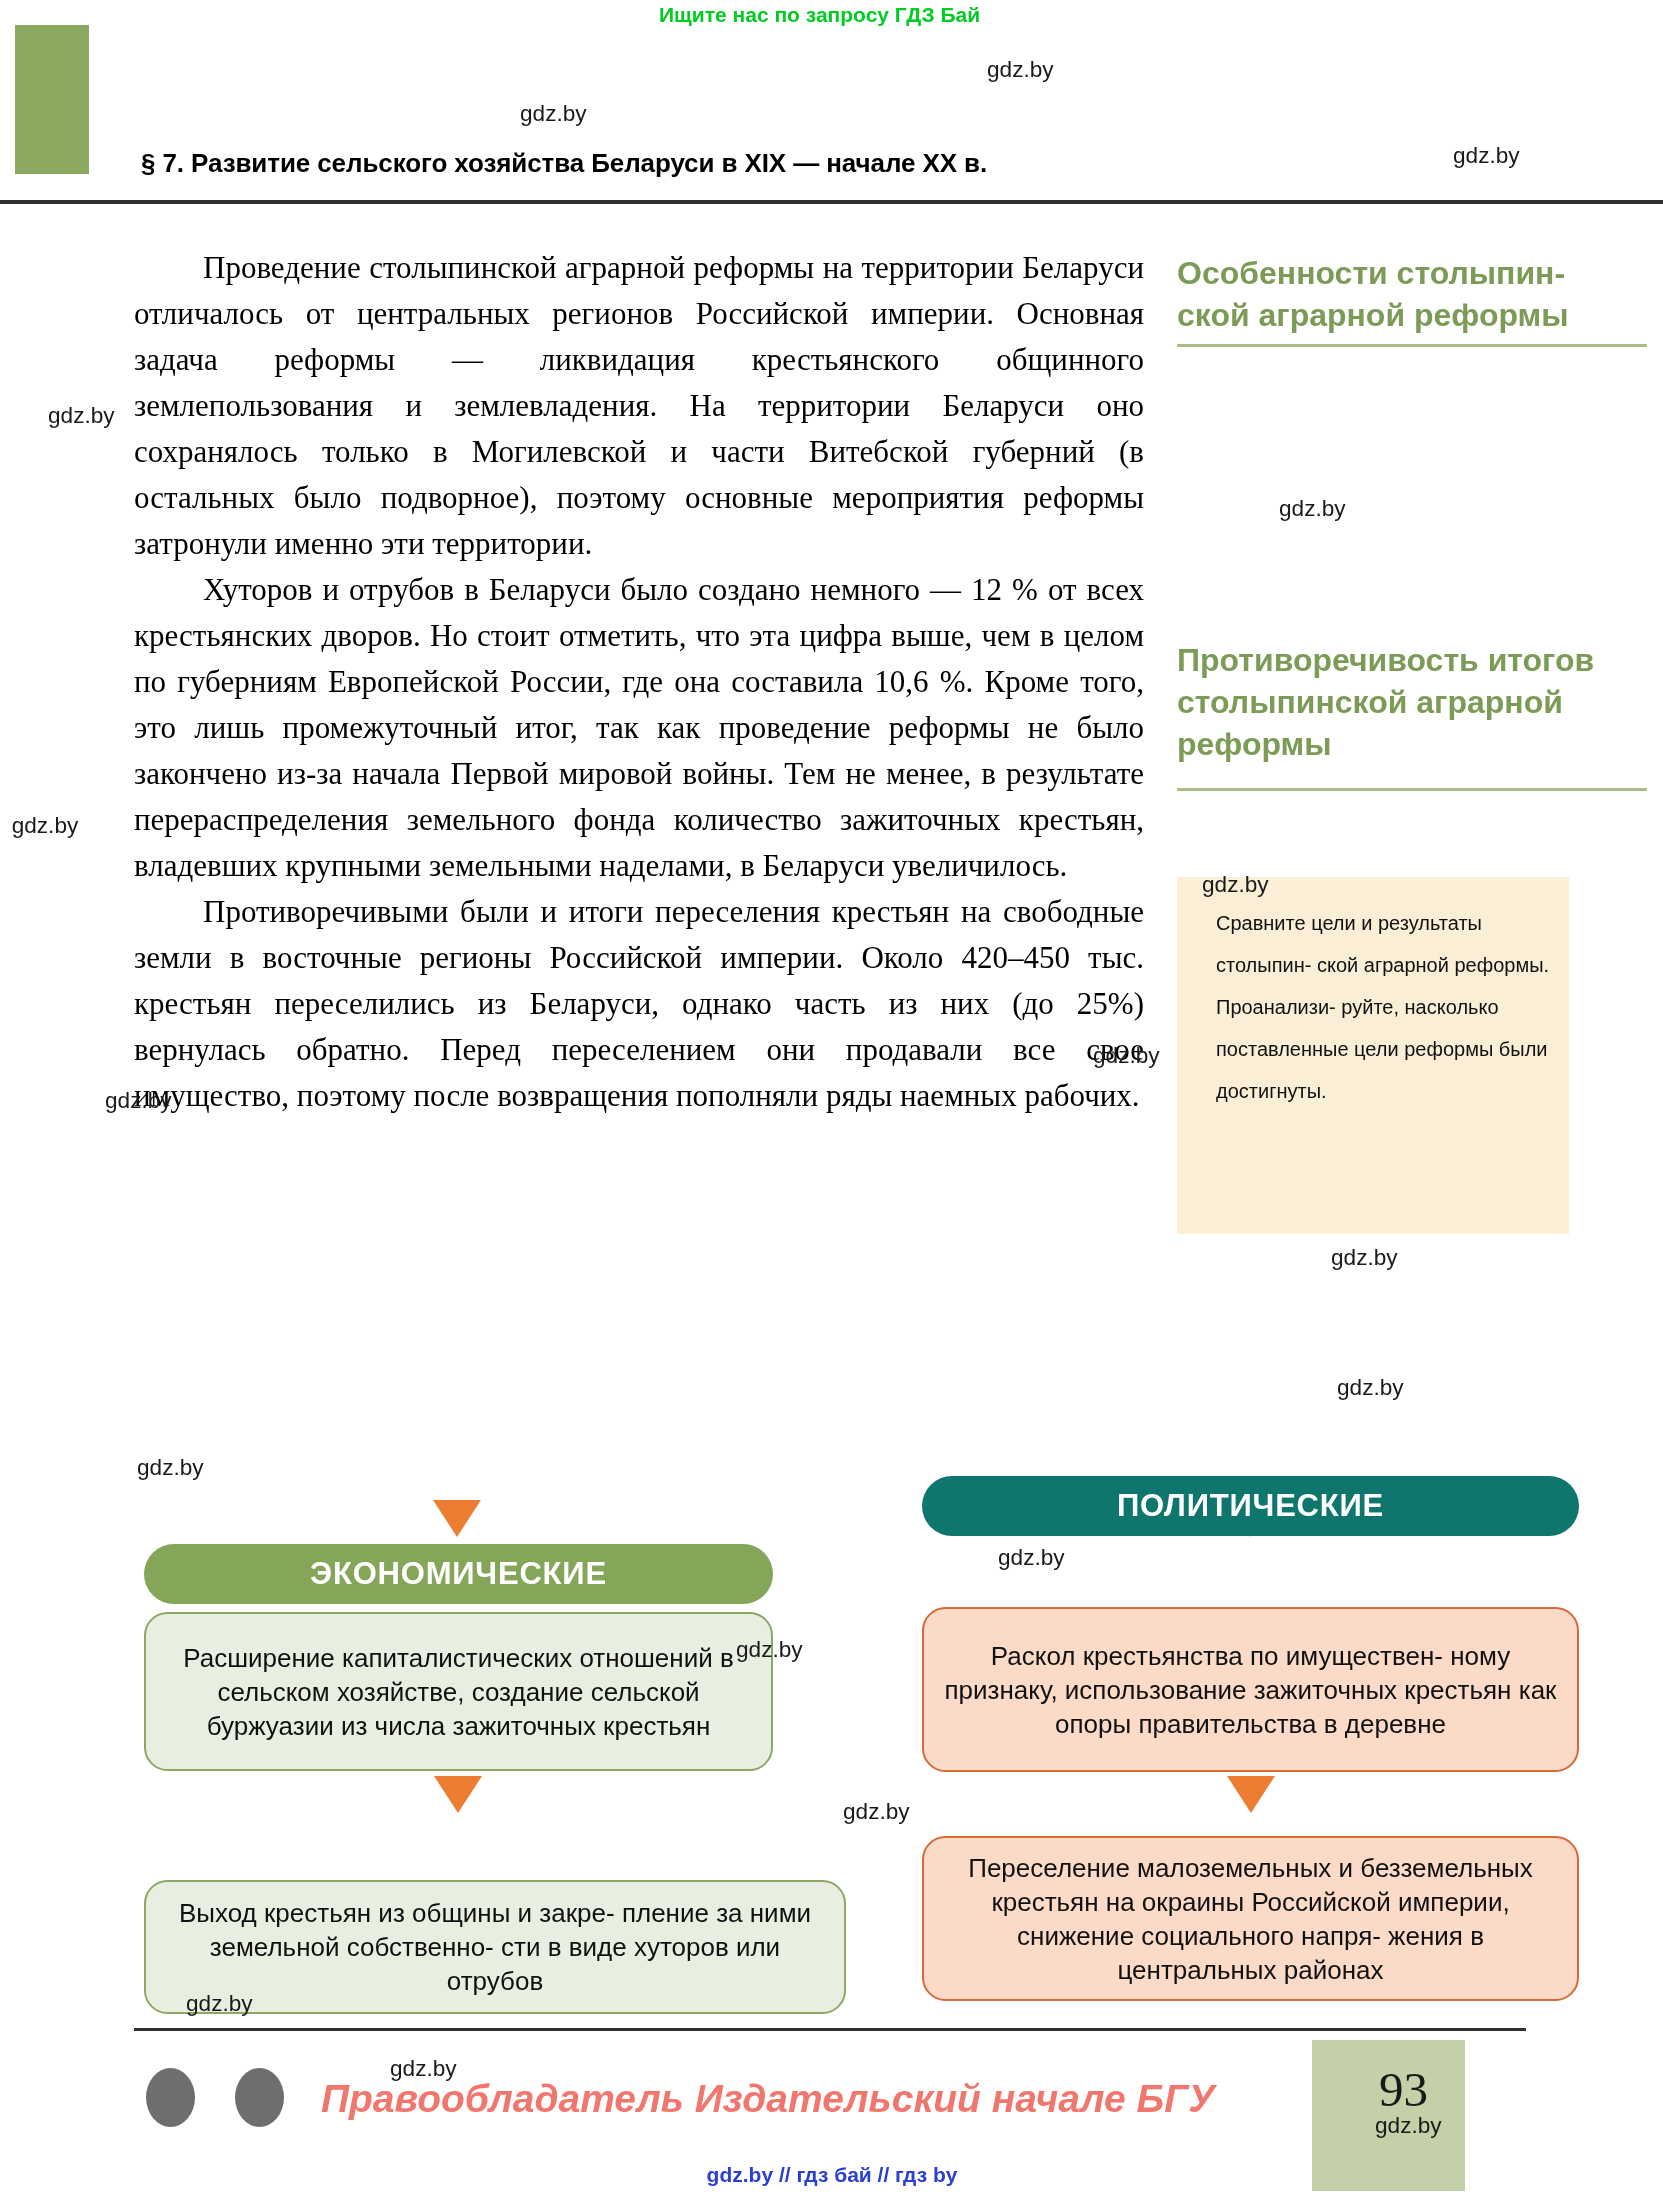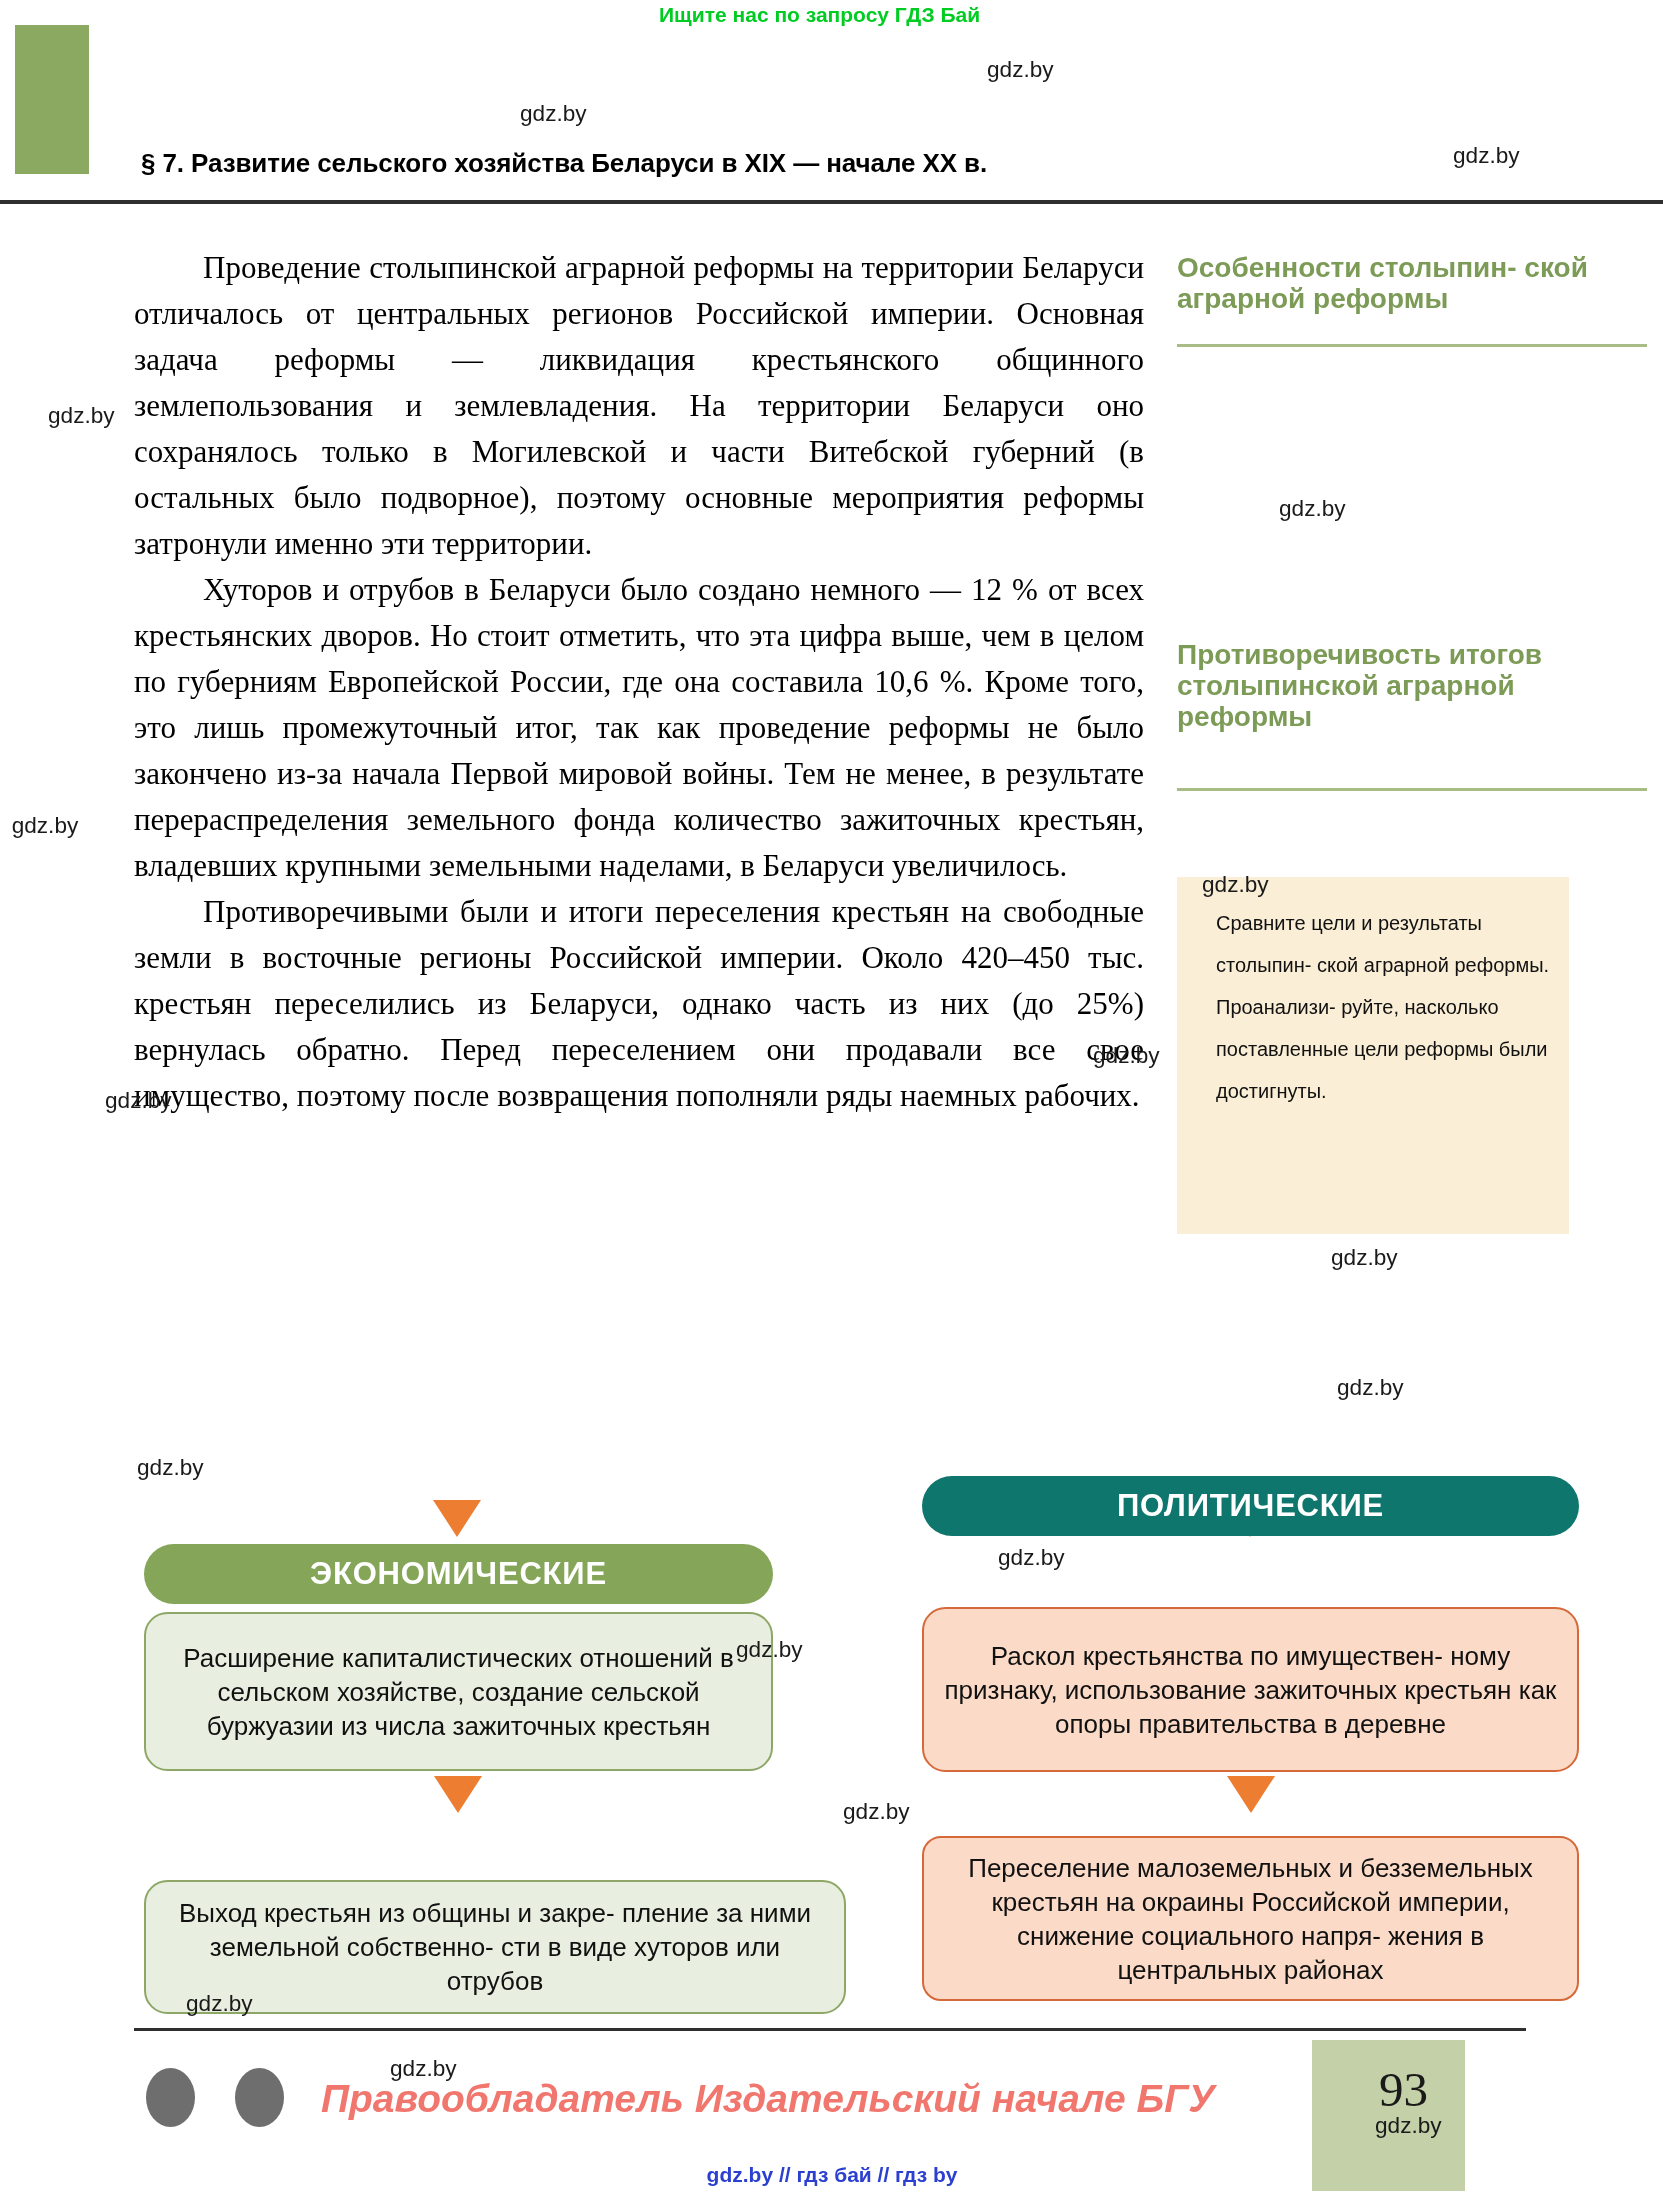--- a/index.html
+++ b/index.html
@@ -86,22 +86,22 @@
     text-indent: 69px;
     -webkit-hyphens: manual;
     hyphens: manual;
   }
   .body-col p.p2 { text-indent: 69px; }
 
   
   .side-head {
     position: absolute;
     font-family: "Liberation Sans", sans-serif;
-    font-size: 28px;
-    line-height: 31px;
+    font-size: 32px;
+    line-height: 42px;
     font-weight: bold;
     color: #7c9b56;
     z-index: 12;
   }
   .side-head-1 { left: 1177px; top: 252px; width: 444px; }
   .side-head-2 { left: 1177px; top: 622px; width: 444px; margin-top: 17px; }
   .side-rule {
     position: absolute;
     left: 1177px;
     width: 470px;
@@ -197,21 +197,21 @@
     color: #111111;
     display: block;
     padding: 0 18.4px;
   }
   .node-green { background: #e9efe0; border: 2.5px solid #8ea766; }
   .node-orange { background: #fbdbc8; border: 2.5px solid #d5693a; }
 
   .n-e1 { left: 144px; top: 1612px; width: 629px; height: 159px; }
   .n-e2 { left: 144px; top: 1832px; width: 702px; height: 134px; margin-top: 48px; }
   .n-p1 { left: 922px; top: 1607px; width: 657px; height: 165px; }
-  .n-p2 { left: 922px; top: 1836px; width: 657px; height: 165px; border-radius: 19px; }
+  .n-p2 { left: 922px; top: 1836px; width: 657px; height: 165px; }
 
   .arrow {
     position: absolute;
     width: 0;
     height: 0;
     border-left: 24px solid transparent;
     border-right: 24px solid transparent;
     border-top: 37px solid #ed7d31;
     z-index: 12;
   }

